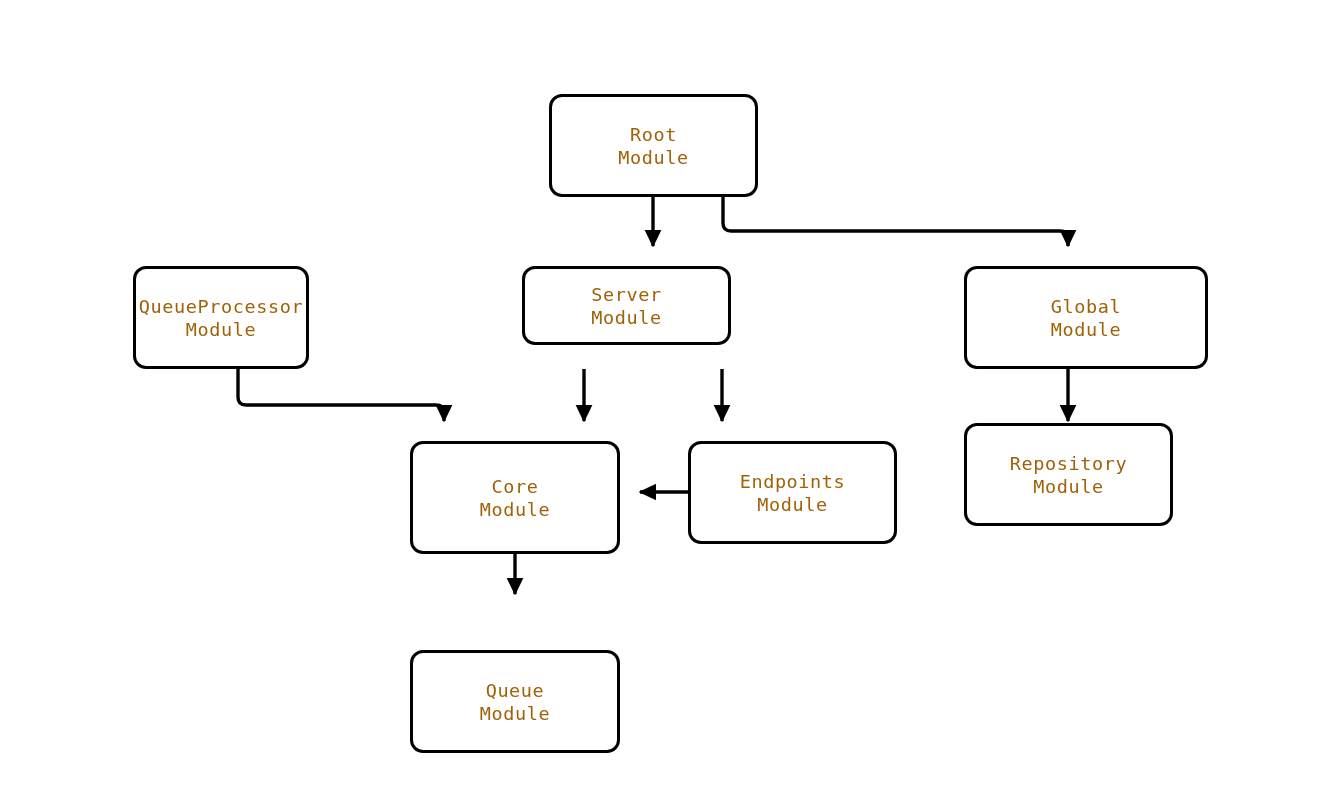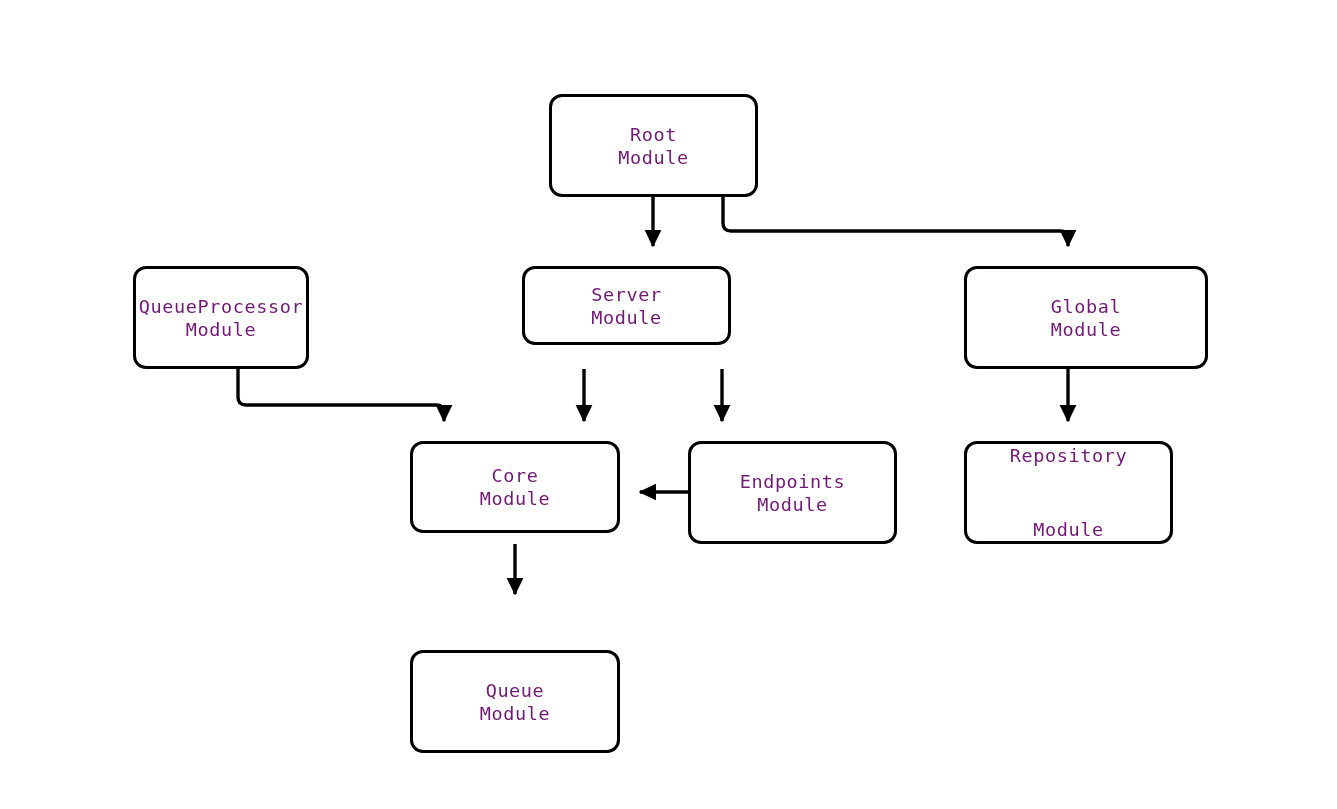--- a/index.html
+++ b/index.html
@@ -39,21 +39,21 @@
     display: flex;
     flex-direction: column;
     align-items: center;
     justify-content: center;
     text-align: center;
   }
   .node-line {
     font-size: 18.5px;
     line-height: 23px;
     letter-spacing: 0.6px;
-    color: #701a75;
+    color: #a16207;
     white-space: pre;
   }
 </style>
 </head>
 <body>
 
 <div id="diagram-root">
 
   <svg id="edge-layer" viewBox="0 0 1337 809" width="1337" height="809" xmlns="http://www.w3.org/2000/svg">
     <defs>
@@ -83,29 +83,29 @@
         <span class="node-line">Module</span>
       </div>
       <div class="node" style="left: 522px; top: 266px; width: 209px; height: 79px; background: rgb(255, 255, 255); border-color: rgb(0, 0, 0);">
         <span class="node-line">Server</span>
         <span class="node-line">Module</span>
       </div>
       <div class="node" style="left: 964px; top: 266px; width: 244px; height: 103px; background: rgb(255, 255, 255); border-color: rgb(0, 0, 0);">
         <span class="node-line">Global</span>
         <span class="node-line">Module</span>
       </div>
-      <div class="node" style="left: 410px; top: 441px; width: 210px; height: 92px; background: rgb(255, 255, 255); border-color: rgb(0, 0, 0);">
+      <div class="node" style="left: 410px; top: 441px; width: 210px; height: 113px; background: rgb(255, 255, 255); border-color: rgb(0, 0, 0);">
         <span class="node-line">Core</span>
         <span class="node-line">Module</span>
       </div>
       <div class="node" style="left: 688px; top: 441px; width: 209px; height: 103px; background: rgb(255, 255, 255); border-color: rgb(0, 0, 0);">
         <span class="node-line">Endpoints</span>
         <span class="node-line">Module</span>
       </div>
-      <div class="node" style="left: 964px; top: 441px; width: 209px; height: 103px; background: rgb(255, 255, 255); border-color: rgb(0, 0, 0); justify-content: space-between;">
+      <div class="node" style="left: 964px; top: 423px; width: 209px; height: 103px; background: rgb(255, 255, 255); border-color: rgb(0, 0, 0);">
         <span class="node-line">Repository</span>
         <span class="node-line">Module</span>
       </div>
       <div class="node" style="left: 410px; top: 614px; width: 210px; height: 103px; background: rgb(255, 255, 255); border-color: rgb(0, 0, 0); margin-top: 36px;">
         <span class="node-line">Queue</span>
         <span class="node-line">Module</span>
       </div>
     </div>
 
 </div>

